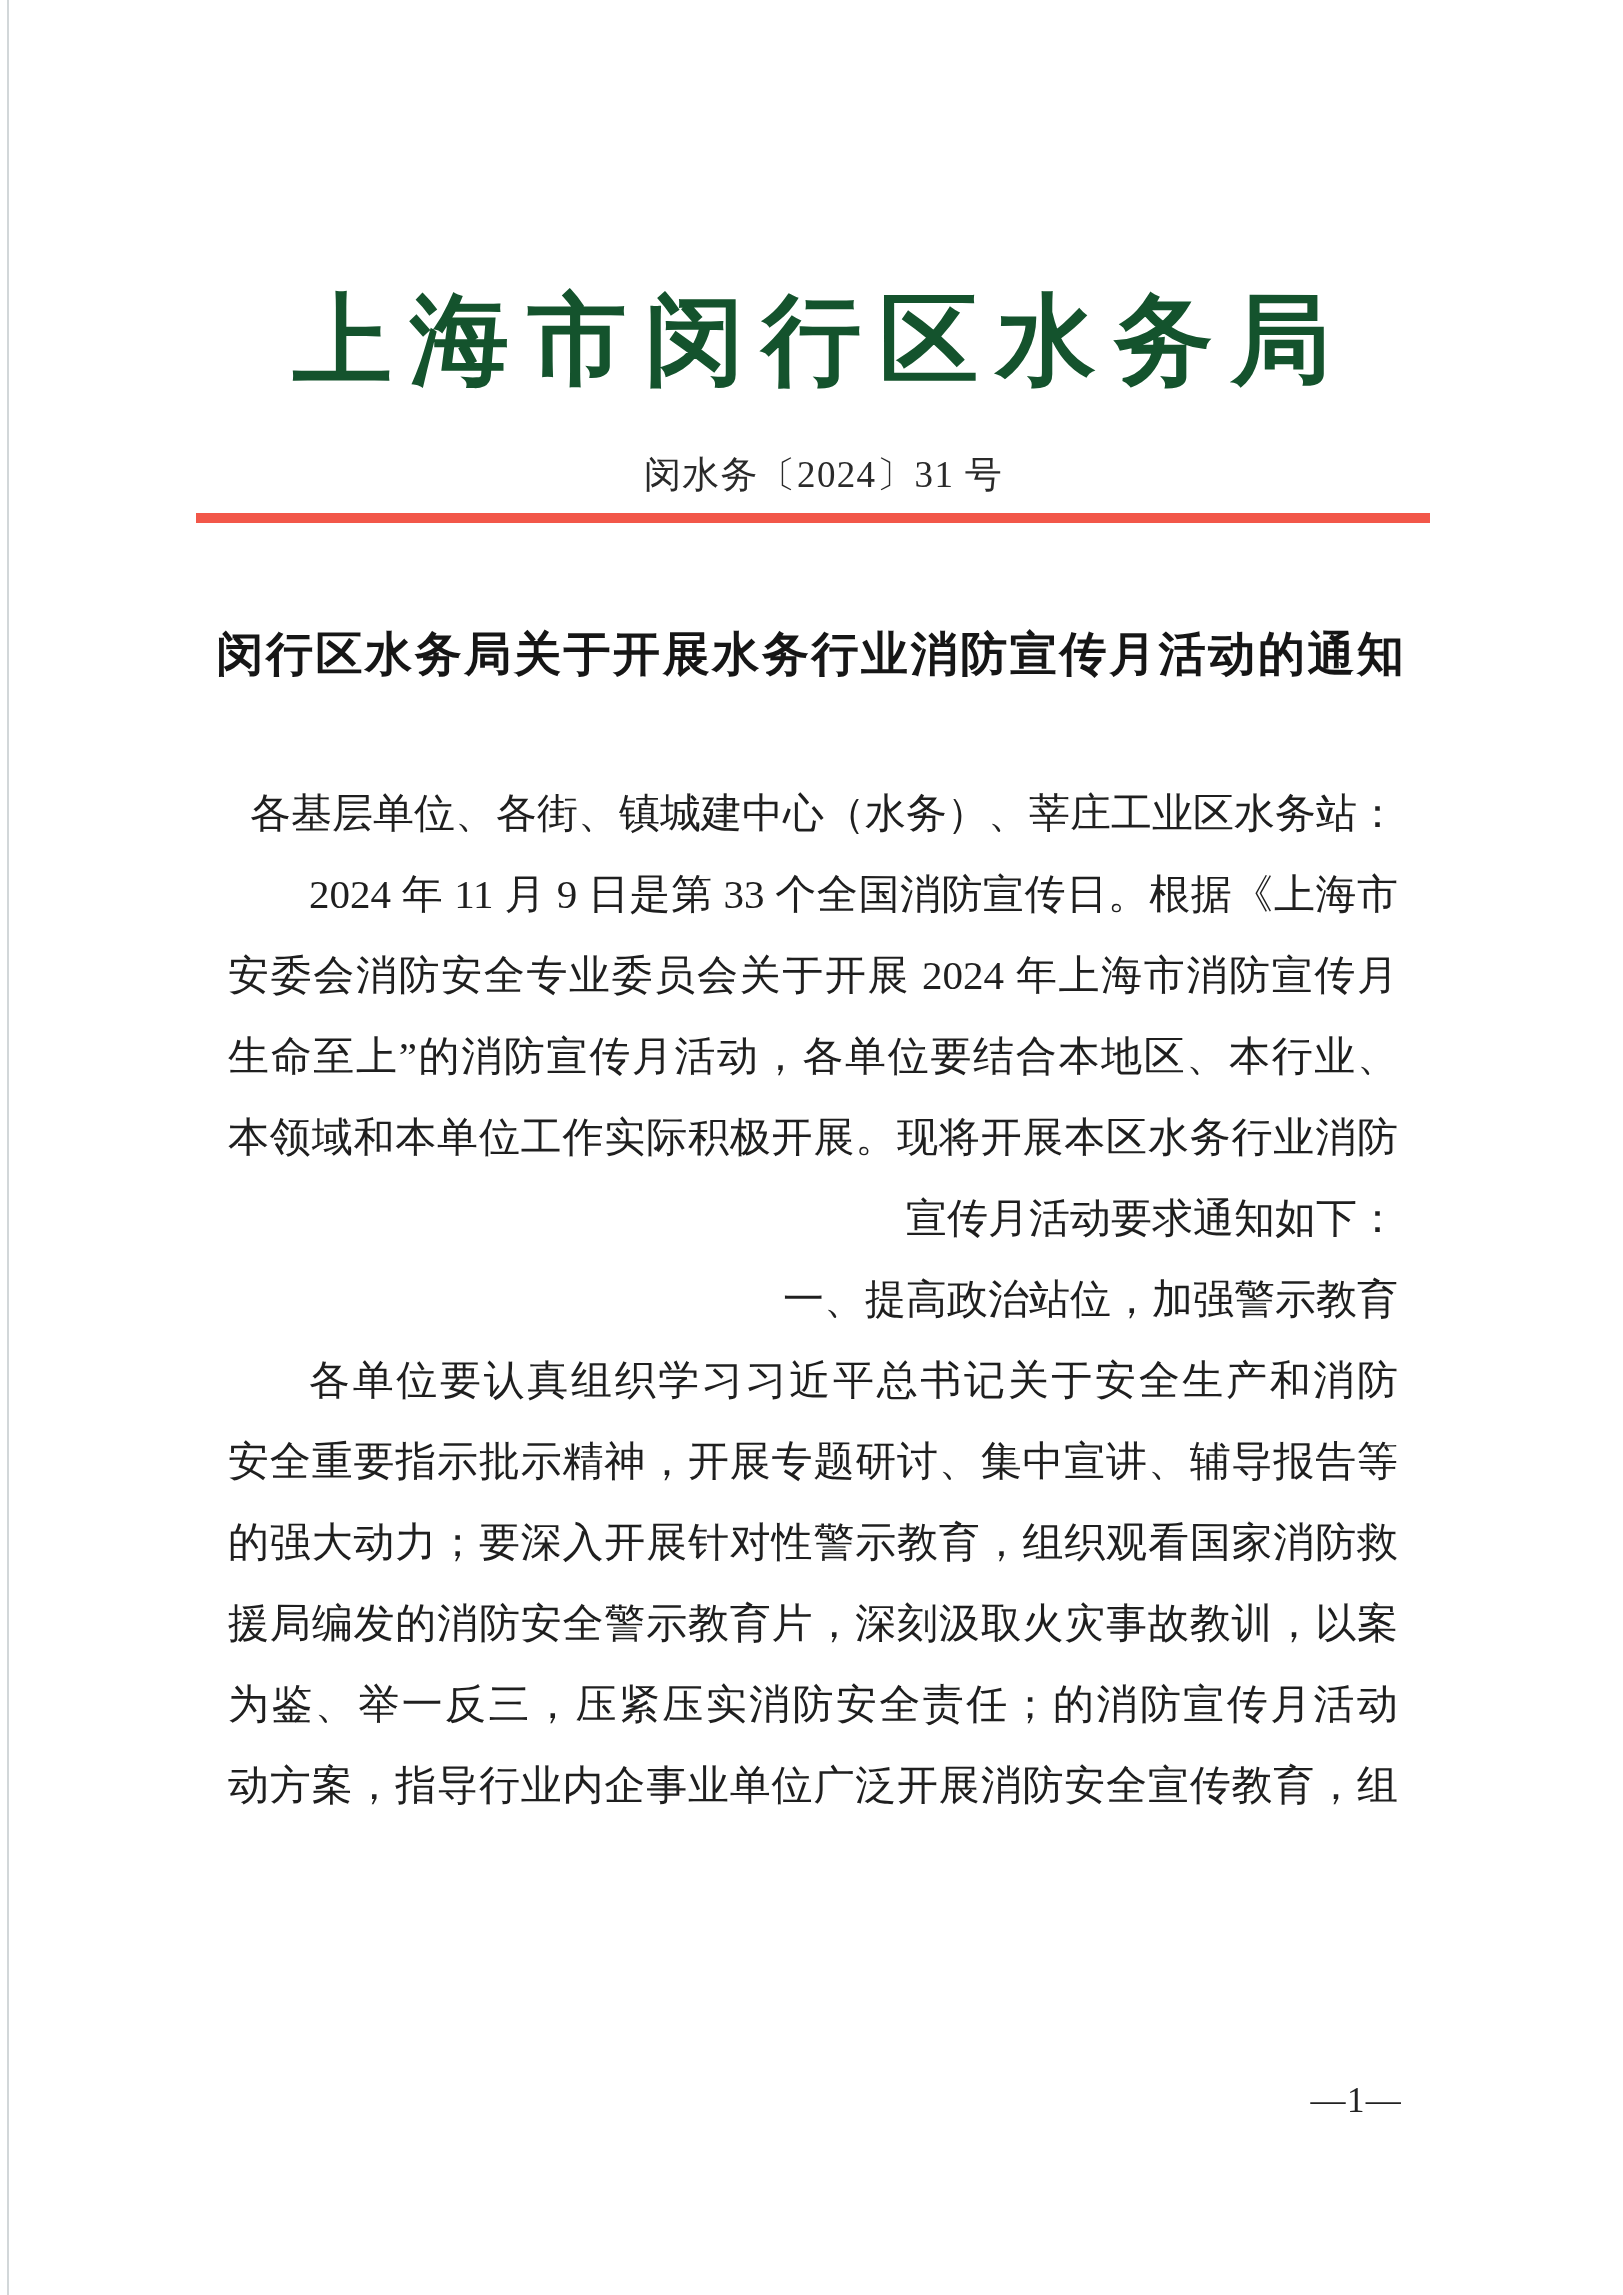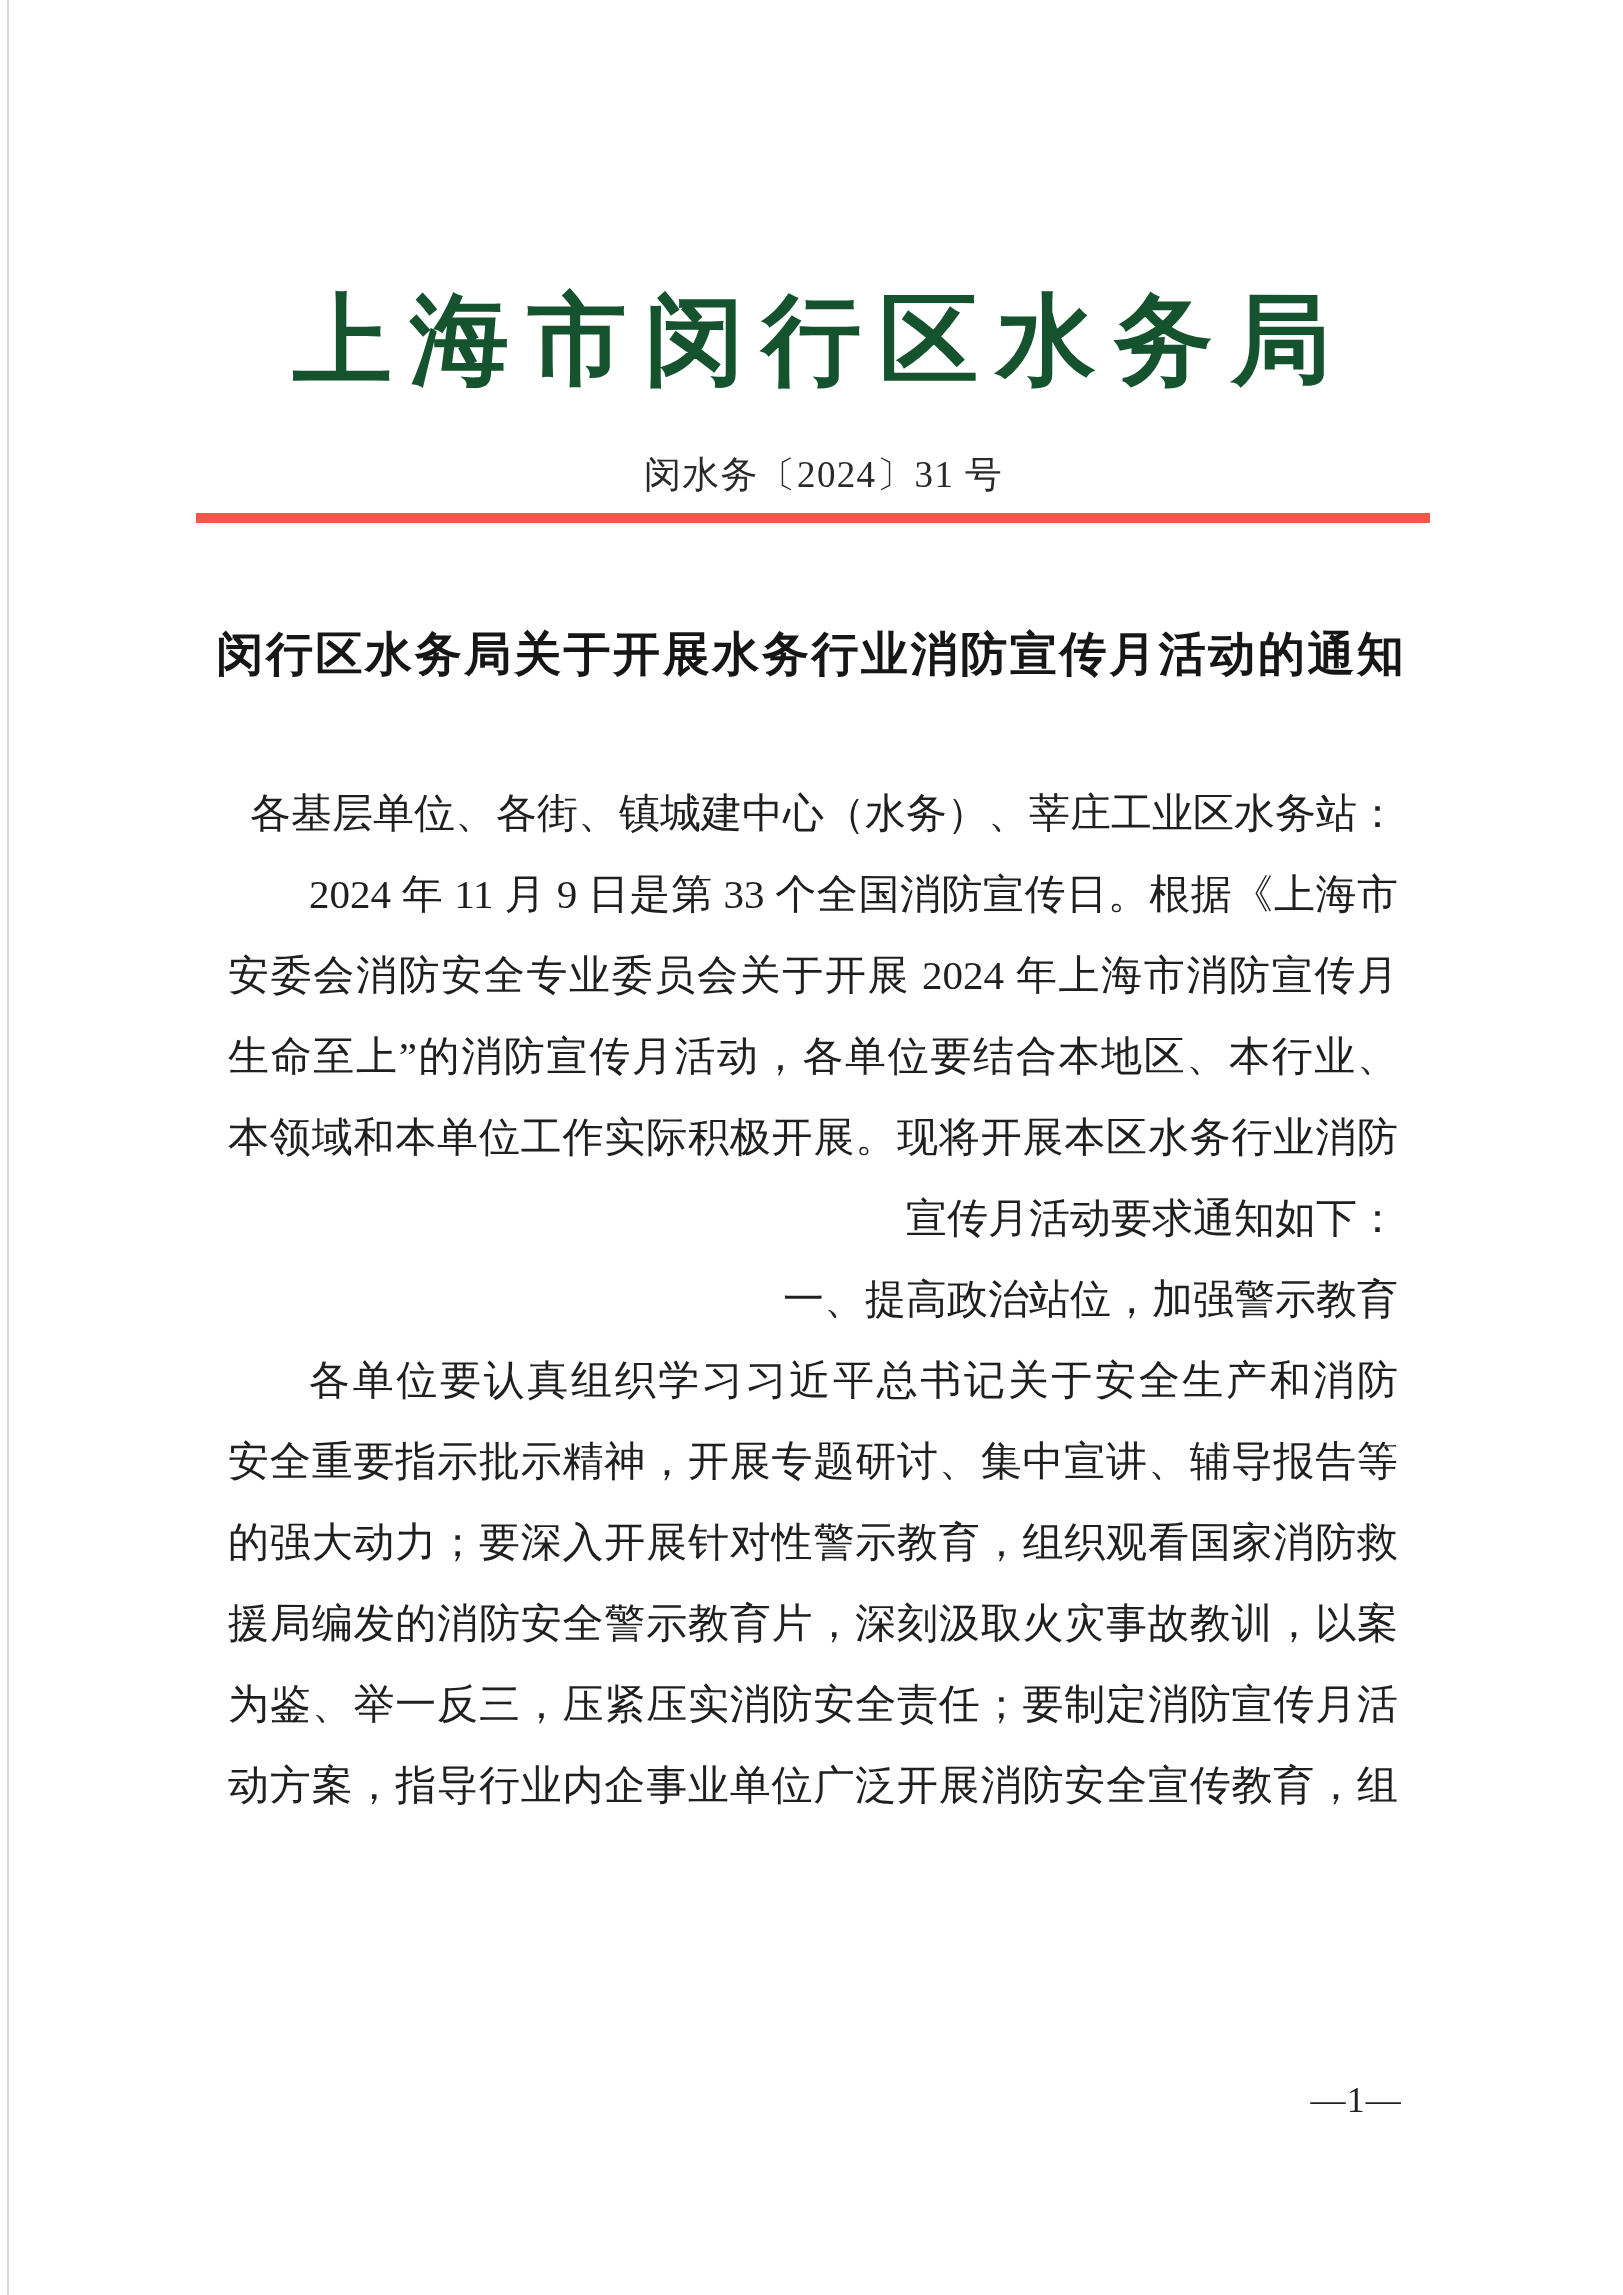--- a/index.html
+++ b/index.html
@@ -123,20 +123,20 @@
       <div class="line indent fill">2024 年 11 月 9 日是第 33 个全国消防宣传日。根据《上海市</div>
       <div class="line fill">安委会消防安全专业委员会关于开展 2024 年上海市消防宣传月</div>
       <div class="line fill">生命至上”的消防宣传月活动，各单位要结合本地区、本行业、</div>
       <div class="line fill">本领域和本单位工作实际积极开展。现将开展本区水务行业消防</div>
       <div class="line">宣传月活动要求通知如下：</div>
       <div class="line indent">一、提高政治站位，加强警示教育</div>
       <div class="line indent fill">各单位要认真组织学习习近平总书记关于安全生产和消防</div>
       <div class="line fill">安全重要指示批示精神，开展专题研讨、集中宣讲、辅导报告等</div>
       <div class="line fill">的强大动力；要深入开展针对性警示教育，组织观看国家消防救</div>
       <div class="line fill">援局编发的消防安全警示教育片，深刻汲取火灾事故教训，以案</div>
-      <div class="line fill">为鉴、举一反三，压紧压实消防安全责任；要制定消防宣传月活</div>
+      <div class="line fill">为鉴、举一反三，压紧压实消防安全责任；的消防宣传月活动</div>
       <div class="line fill">动方案，指导行业内企事业单位广泛开展消防安全宣传教育，组</div>
     </div>
 
   <div class="page-number">—1—</div>
 
 </div>
 
 
 </body></html>

